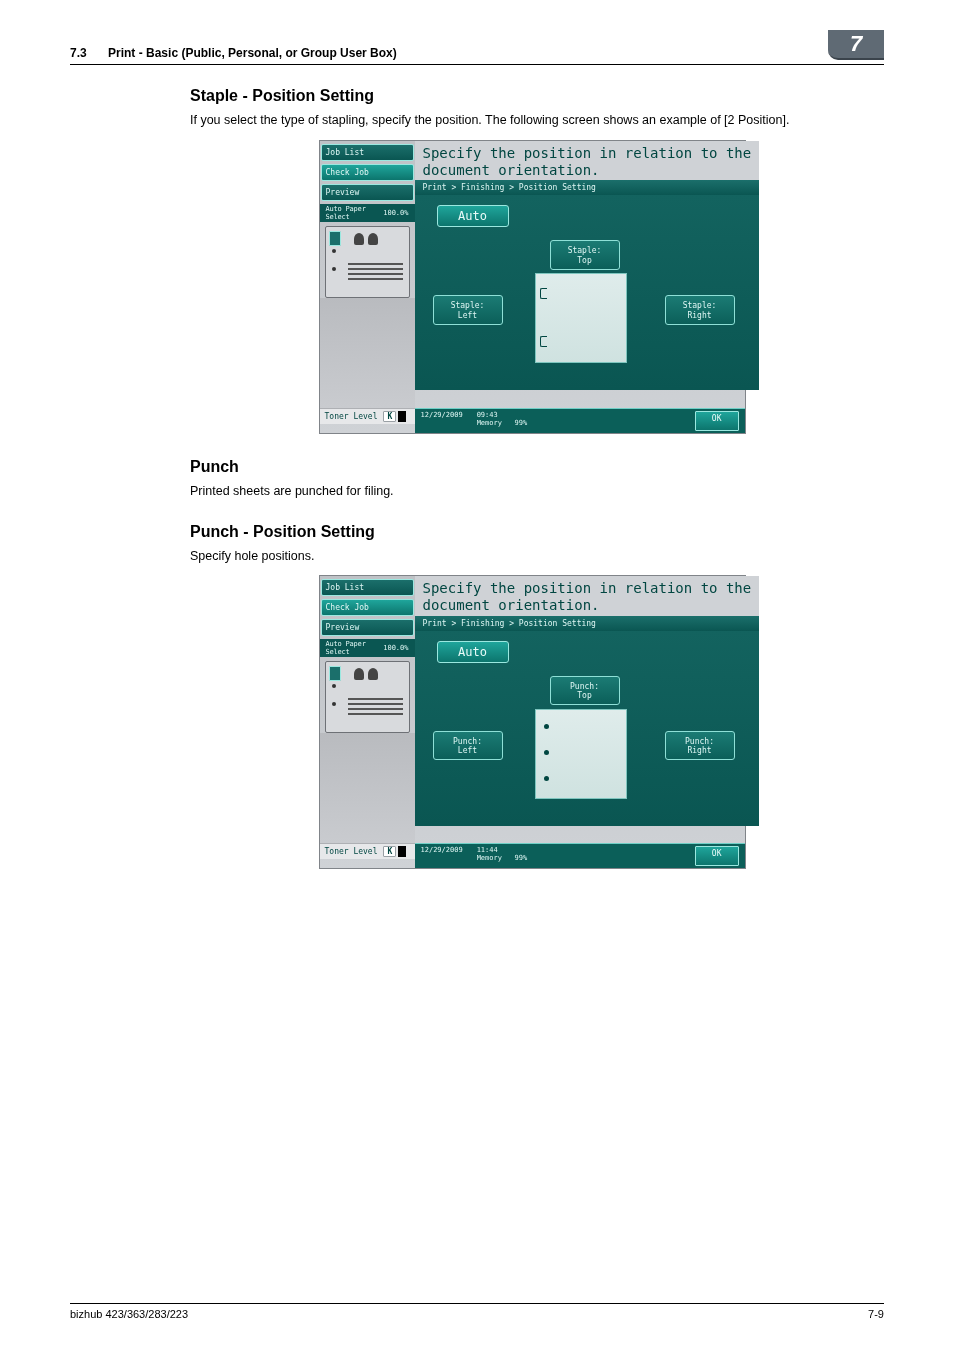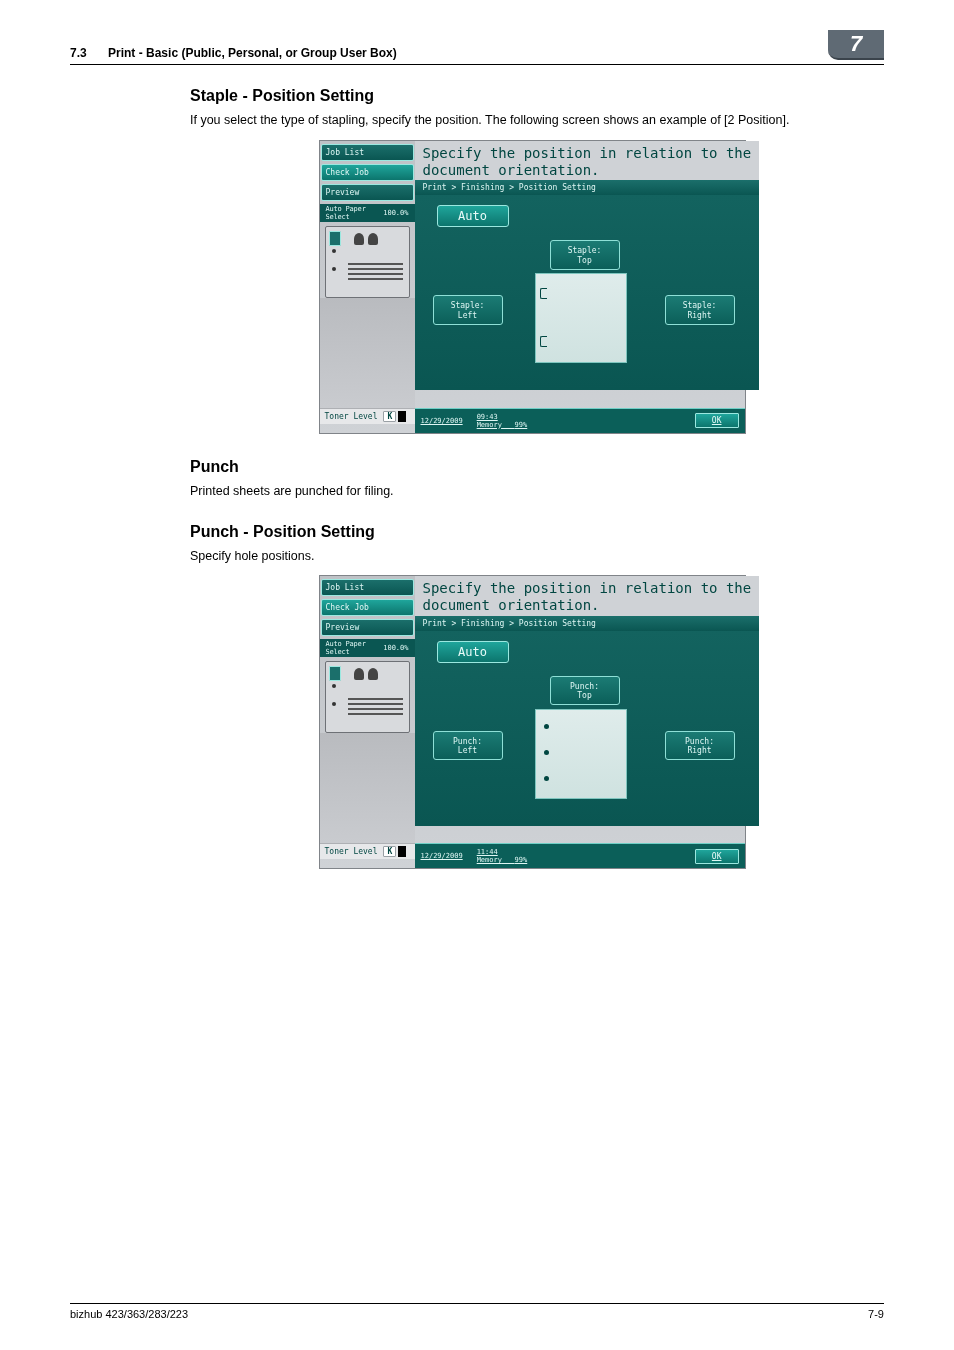--- a/index.html
+++ b/index.html
@@ -236,27 +236,25 @@
   .paper-preview.punch .punchdot {
     position: absolute;
     left: 8px;
     width: 5px; height: 5px; background: #014641; border-radius: 50%;
   }
 
   
   .panel-footer {
     background: #0b5f59;
     display: flex;
-    align-items: center;
     padding: 2px 6px;
     height: 20px;
     color: #dff7f4;
     font-size: 7px;
     border-top: 1px solid #6fcfc6;
-    text-decoration: underline;
   }
   .panel-footer .ftime { margin-left: 14px; }
   .panel-footer .ok-btn {
     margin-left: auto;
     background: linear-gradient(#1fa59b, #0c756d);
     border: 1px solid #9be8e0;
     border-radius: 1px;
     padding: 2px 16px;
     font-size: 8px;
     color: #e9fcf9;

